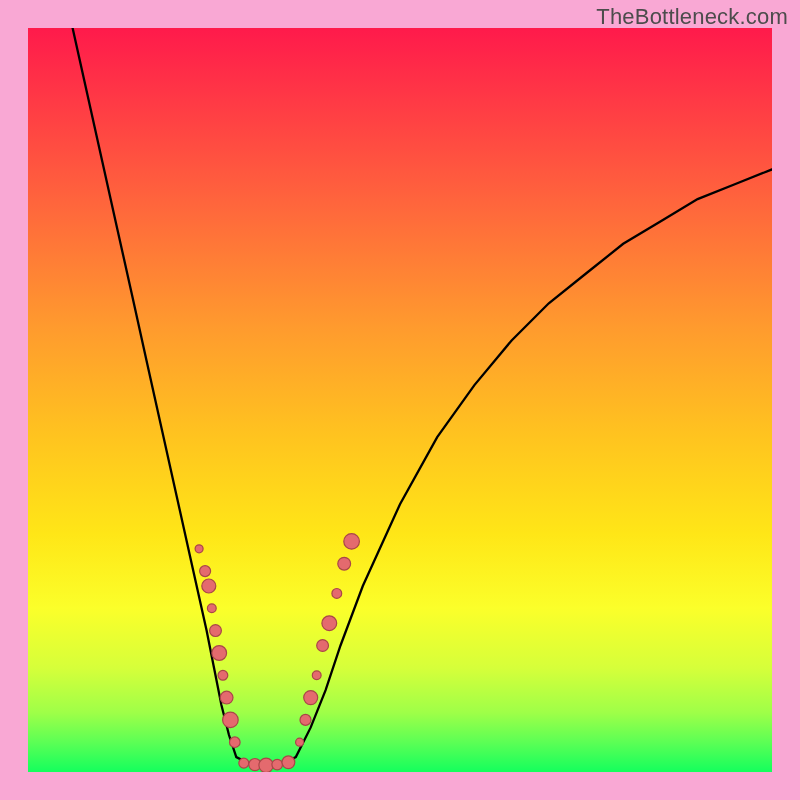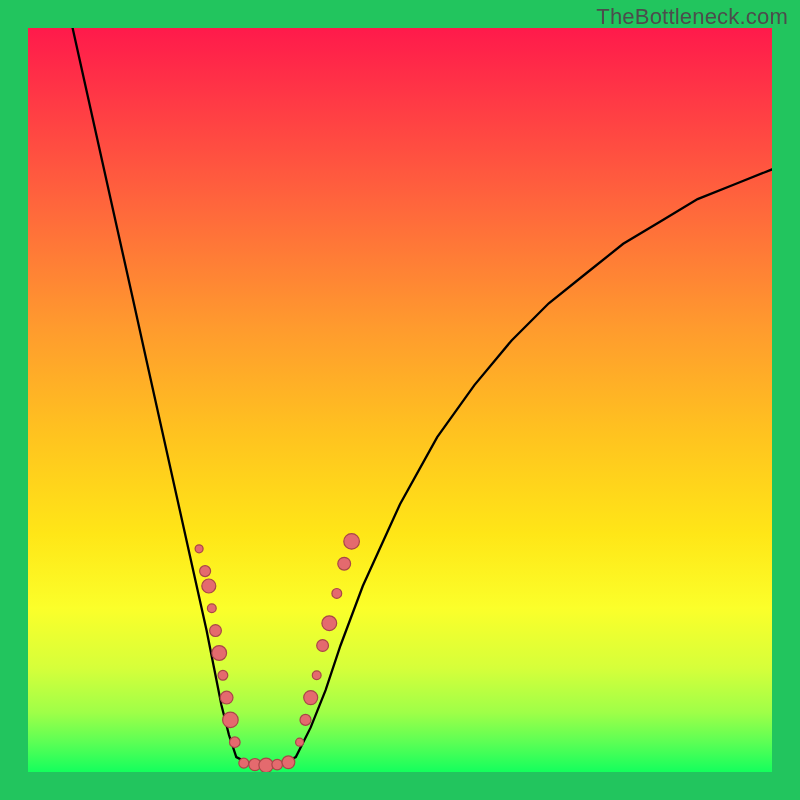--- a/index.html
+++ b/index.html
@@ -7,21 +7,21 @@
     padding: 0;
     width: 800px;
     height: 800px;
     overflow: hidden;
     background: #000;
     font-family: Arial, Helvetica, sans-serif;
   }
   .frame {
     position: absolute;
     inset: 0;
-    background: #22c55e;
+    background: #f9a8d4;
   }
   .plot-area {
     position: absolute;
     left: 28px;
     top: 28px;
     width: 744px;
     height: 744px;
     
     background: linear-gradient(
       to bottom,

